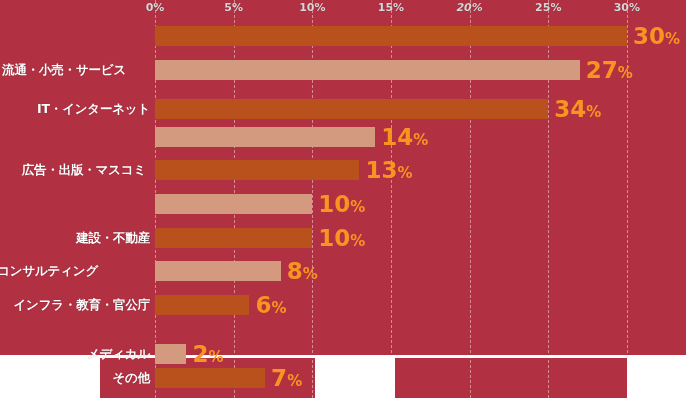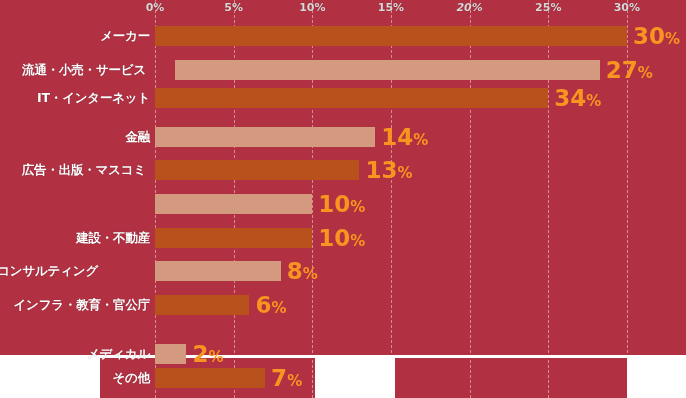--- a/index.html
+++ b/index.html
@@ -132,36 +132,34 @@
       <div class="gridline" style="left: 469.6px;"></div>
       <div class="axis-label" style="left: 469.6px; font-style: italic;">20%</div>
       <div class="gridline" style="left: 548.25px;"></div>
       <div class="axis-label" style="left: 548.25px;">25%</div>
       <div class="gridline" style="left: 626.9px;"></div>
       <div class="axis-label" style="left: 626.9px;">30%</div>
     </div>
 
   <div id="rows">
       <div class="row" style="top: 26px; left: 0px; width: 686px;">
-        <div class="cat-label" style="right: 536px;">メーカー</div>
         <div class="bar dark" style="left: 155px; width: 471.9px; height: 20px;"></div>
         <div class="val" style="left: 632.9px;"><span>30</span><span class="pct">%</span></div>
       </div>
-      <div class="row" style="top: 59.6px; left: 0px; width: 662px; margin-left: 20px;">
+      <div class="row" style="top: 59.6px; left: 0px; width: 662px;">
         <div class="cat-label" style="right: 536px;">流通・小売・サービス</div>
         <div class="bar light" style="left: 155px; width: 424.71px; height: 20px;"></div>
         <div class="val" style="left: 585.71px;"><span>27</span><span class="pct">%</span></div>
       </div>
-      <div class="row" style="top: 88px; left: 0px; width: 686px;">
+      <div class="row" style="top: 99px; left: 0px; width: 686px;">
         <div class="cat-label" style="right: 536px;">IT・インターネット</div>
         <div class="bar dark" style="left: 155px; width: 393.25px; height: 20px;"></div>
         <div class="val" style="left: 554.25px;"><span>34</span><span class="pct">%</span></div>
       </div>
       <div class="row" style="top: 126.8px; left: 0px; width: 686px;">
-        <div class="cat-label" style="right: 536px;">金融</div>
         <div class="bar light" style="left: 155px; width: 220.22px; height: 20px;"></div>
         <div class="val" style="left: 381.22px;"><span>14</span><span class="pct">%</span></div>
       </div>
       <div class="row" style="top: 160.4px; left: 0px; width: 682px;">
         <div class="cat-label" style="right: 536px;">広告・出版・マスコミ</div>
         <div class="bar dark" style="left: 155px; width: 204.49px; height: 20px;"></div>
         <div class="val" style="left: 365.49px;"><span>13</span><span class="pct">%</span></div>
       </div>
       <div class="row" style="top: 194px; left: 0px; width: 686px;">
         <div class="bar light" style="left: 155px; width: 157.3px; height: 20px;"></div>

